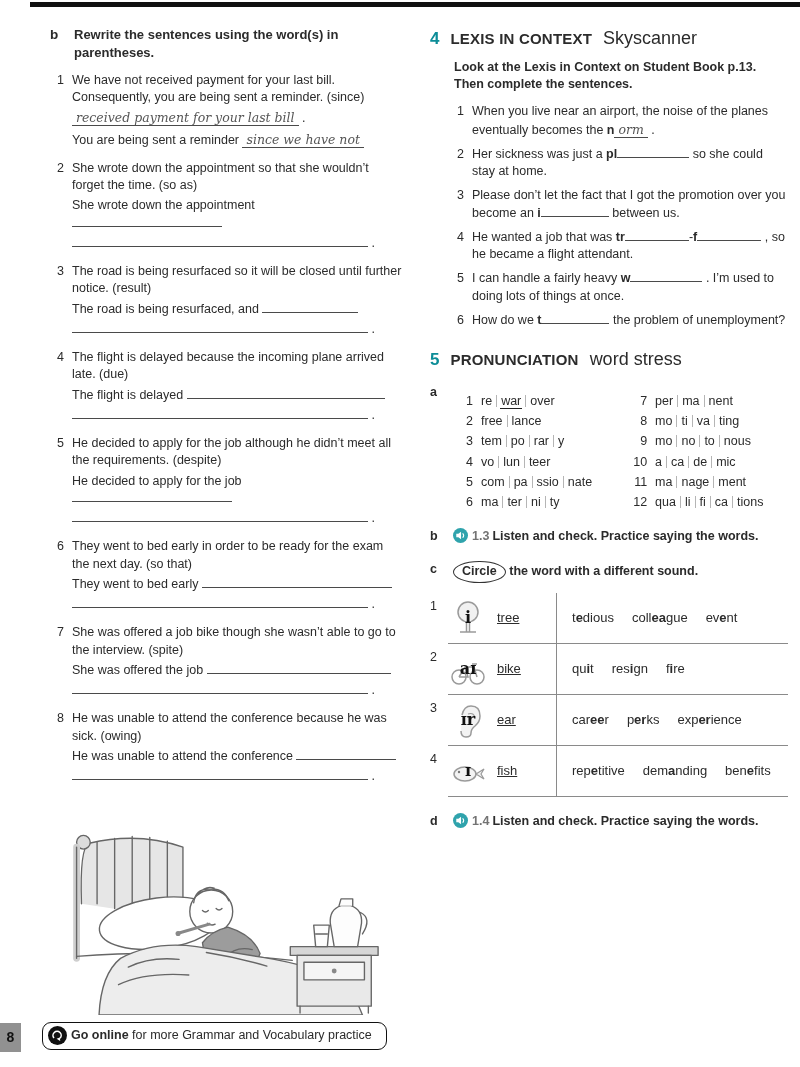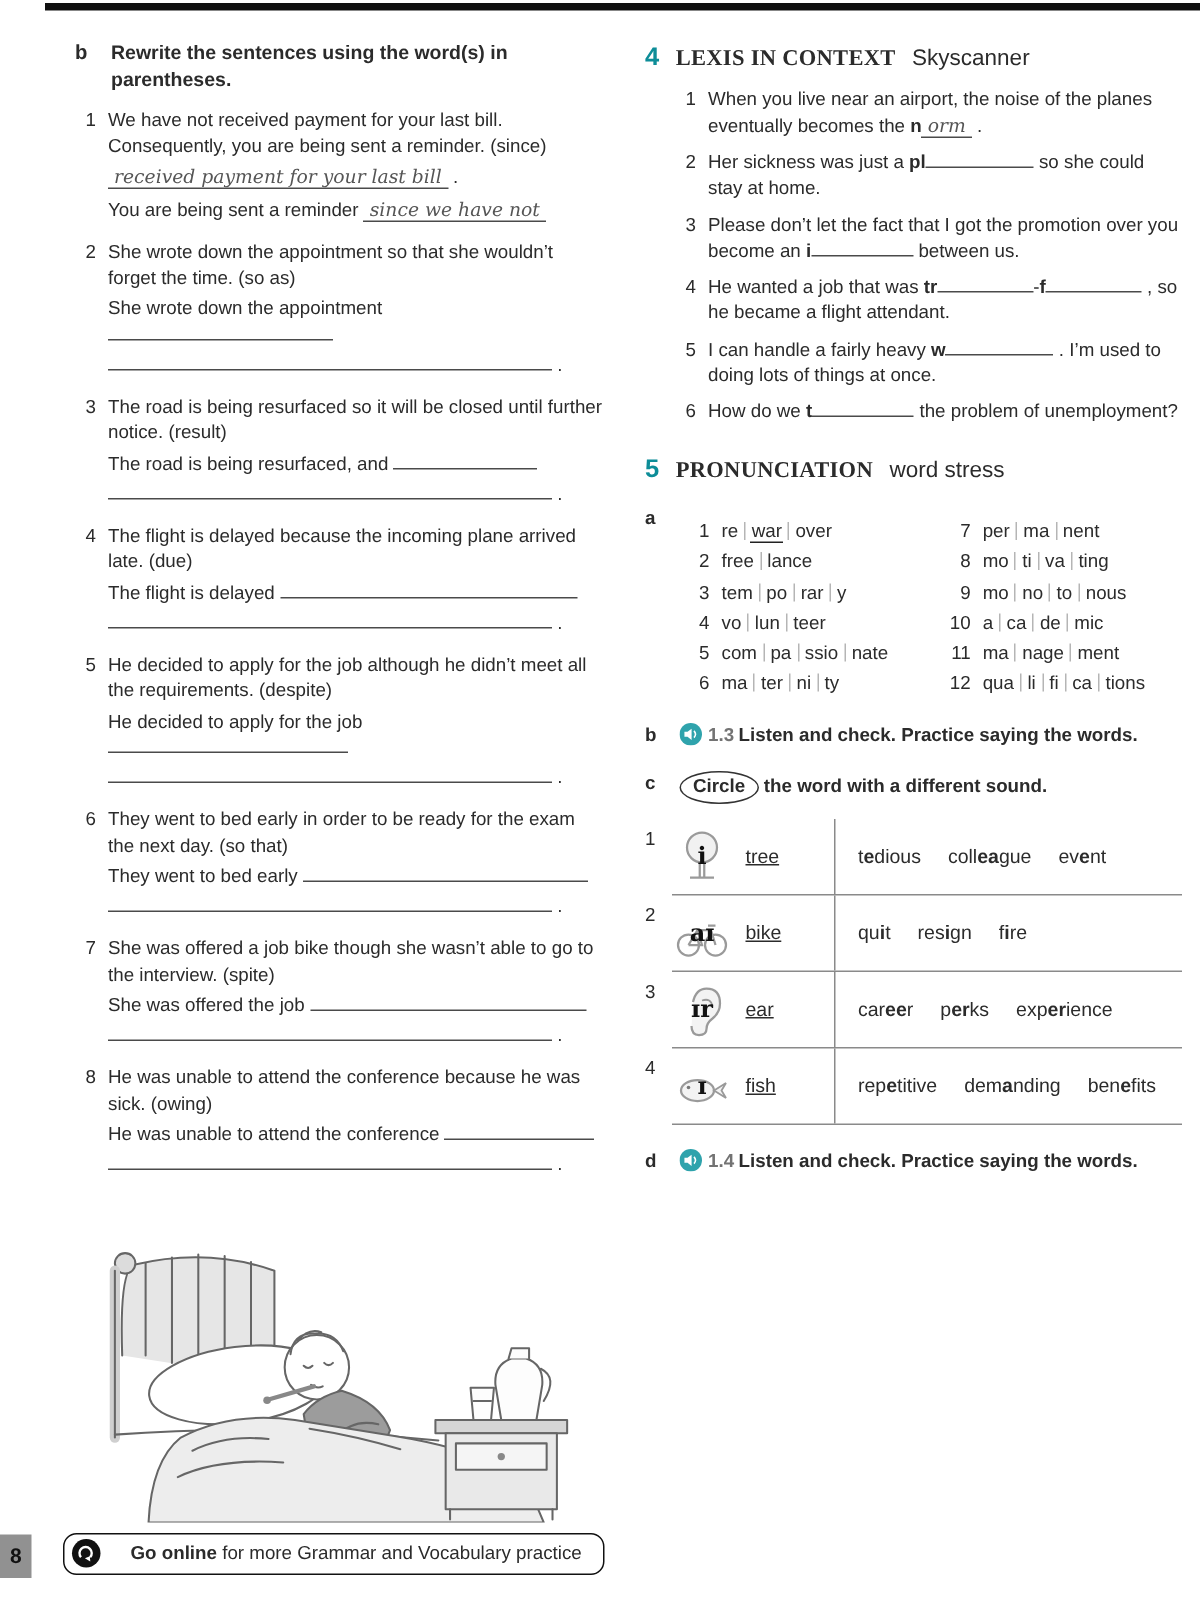--- a/index.html
+++ b/index.html
@@ -22,22 +22,22 @@
   .item-line{margin-top:3px;}
   .blank{display:inline-block;border-bottom:1px solid #4a4a4a;height:11px;vertical-align:baseline;}
   .hand{font-family:"DejaVu Serif",serif;font-style:italic;color:#555;
         border-bottom:1px solid #4a4a4a;padding:0 4px;}
 
   .illus{margin:14px 0 0 10px;}
 
   
   .sec-head{display:flex;gap:11px;align-items:baseline;margin-bottom:8px;}
   .sec-num{color:#0d8d98;font-weight:bold;font-size:17px;}
-  .sec-title{font-weight:bold;font-size:15px;letter-spacing:.2px;font-family:Liberation Serif, serif;}
-  .sec-sub{font-size:15px;}
+  .sec-title{font-weight:bold;font-size:15px;letter-spacing:.2px;}
+  .sec-sub{font-size:18px;}
   .sec-intro{font-weight:bold;margin:0 0 10px 24px;}
   .lex-items{margin-left:24px;}
   .lex-item{display:flex;gap:8px;margin-bottom:7px;}
   .lex-num{width:10px;text-align:right;flex:none;}
   .lex-body{flex:1;}
 
   .part{display:flex;gap:10px;margin-top:12px;}
   .part-label{font-weight:bold;width:13px;flex:none;}
   .part-body{flex:1;}
   .part-instr{font-weight:bold;}
@@ -66,21 +66,21 @@
         font-family:"DejaVu Serif",serif;font-weight:bold;font-size:16px;color:#111;}
   .ex-word{font-size:13px;text-decoration:underline;}
   .cell-words{flex:1;border-left:1px solid #8a8a8a;display:flex;align-items:center;
               gap:18px;padding-left:15px;font-size:13px;}
 
   
   .page-tab{position:absolute;left:0;bottom:15px;width:21px;height:29px;background:#919191;
             display:flex;align-items:center;justify-content:center;font-weight:bold;
             font-size:14px;color:#111;}
   .go-online{position:absolute;left:42px;bottom:17px;border:1.6px solid #111;border-radius:9px;
-             padding:3px 14px 4px 5px;display:flex;align-items:center;gap:20px;background:#fff;}
+             padding:3px 14px 4px 5px;display:flex;align-items:center;gap:4px;background:#fff;}
   .go-icon{width:19px;height:19px;border-radius:50%;background:#111;display:flex;
            align-items:center;justify-content:center;flex:none;}
 </style>
 </head>
 <body>
 
 <div class="page">
   <div class="topbar"></div>
 
   <div class="columns">
@@ -193,20 +193,21 @@
     </div>
 
     <div class="col-right">
 
       <div>
         <div class="sec-head">
           <span class="sec-num">4</span>
           <span class="sec-title">LEXIS IN CONTEXT</span>
           <span class="sec-sub">Skyscanner</span>
         </div>
+        <div class="sec-intro">Look at the Lexis in Context on Student Book p.13. Then complete the sentences.</div>
         <div id="lexis-items" class="lex-items">
             <div class="lex-item">
               <span class="lex-num">1</span>
               <div class="lex-body"><span>When you live near an airport, the noise of the planes eventually becomes the </span><b>n</b><span class="hand" style="min-width: 34px;">orm</span><span> .</span></div>
             </div>
             <div class="lex-item">
               <span class="lex-num">2</span>
               <div class="lex-body"><span>Her sickness was just a </span><b>pl</b><span class="blank" style="width: 72px;"></span><span> so she could stay at home.</span></div>
             </div>
             <div class="lex-item">

